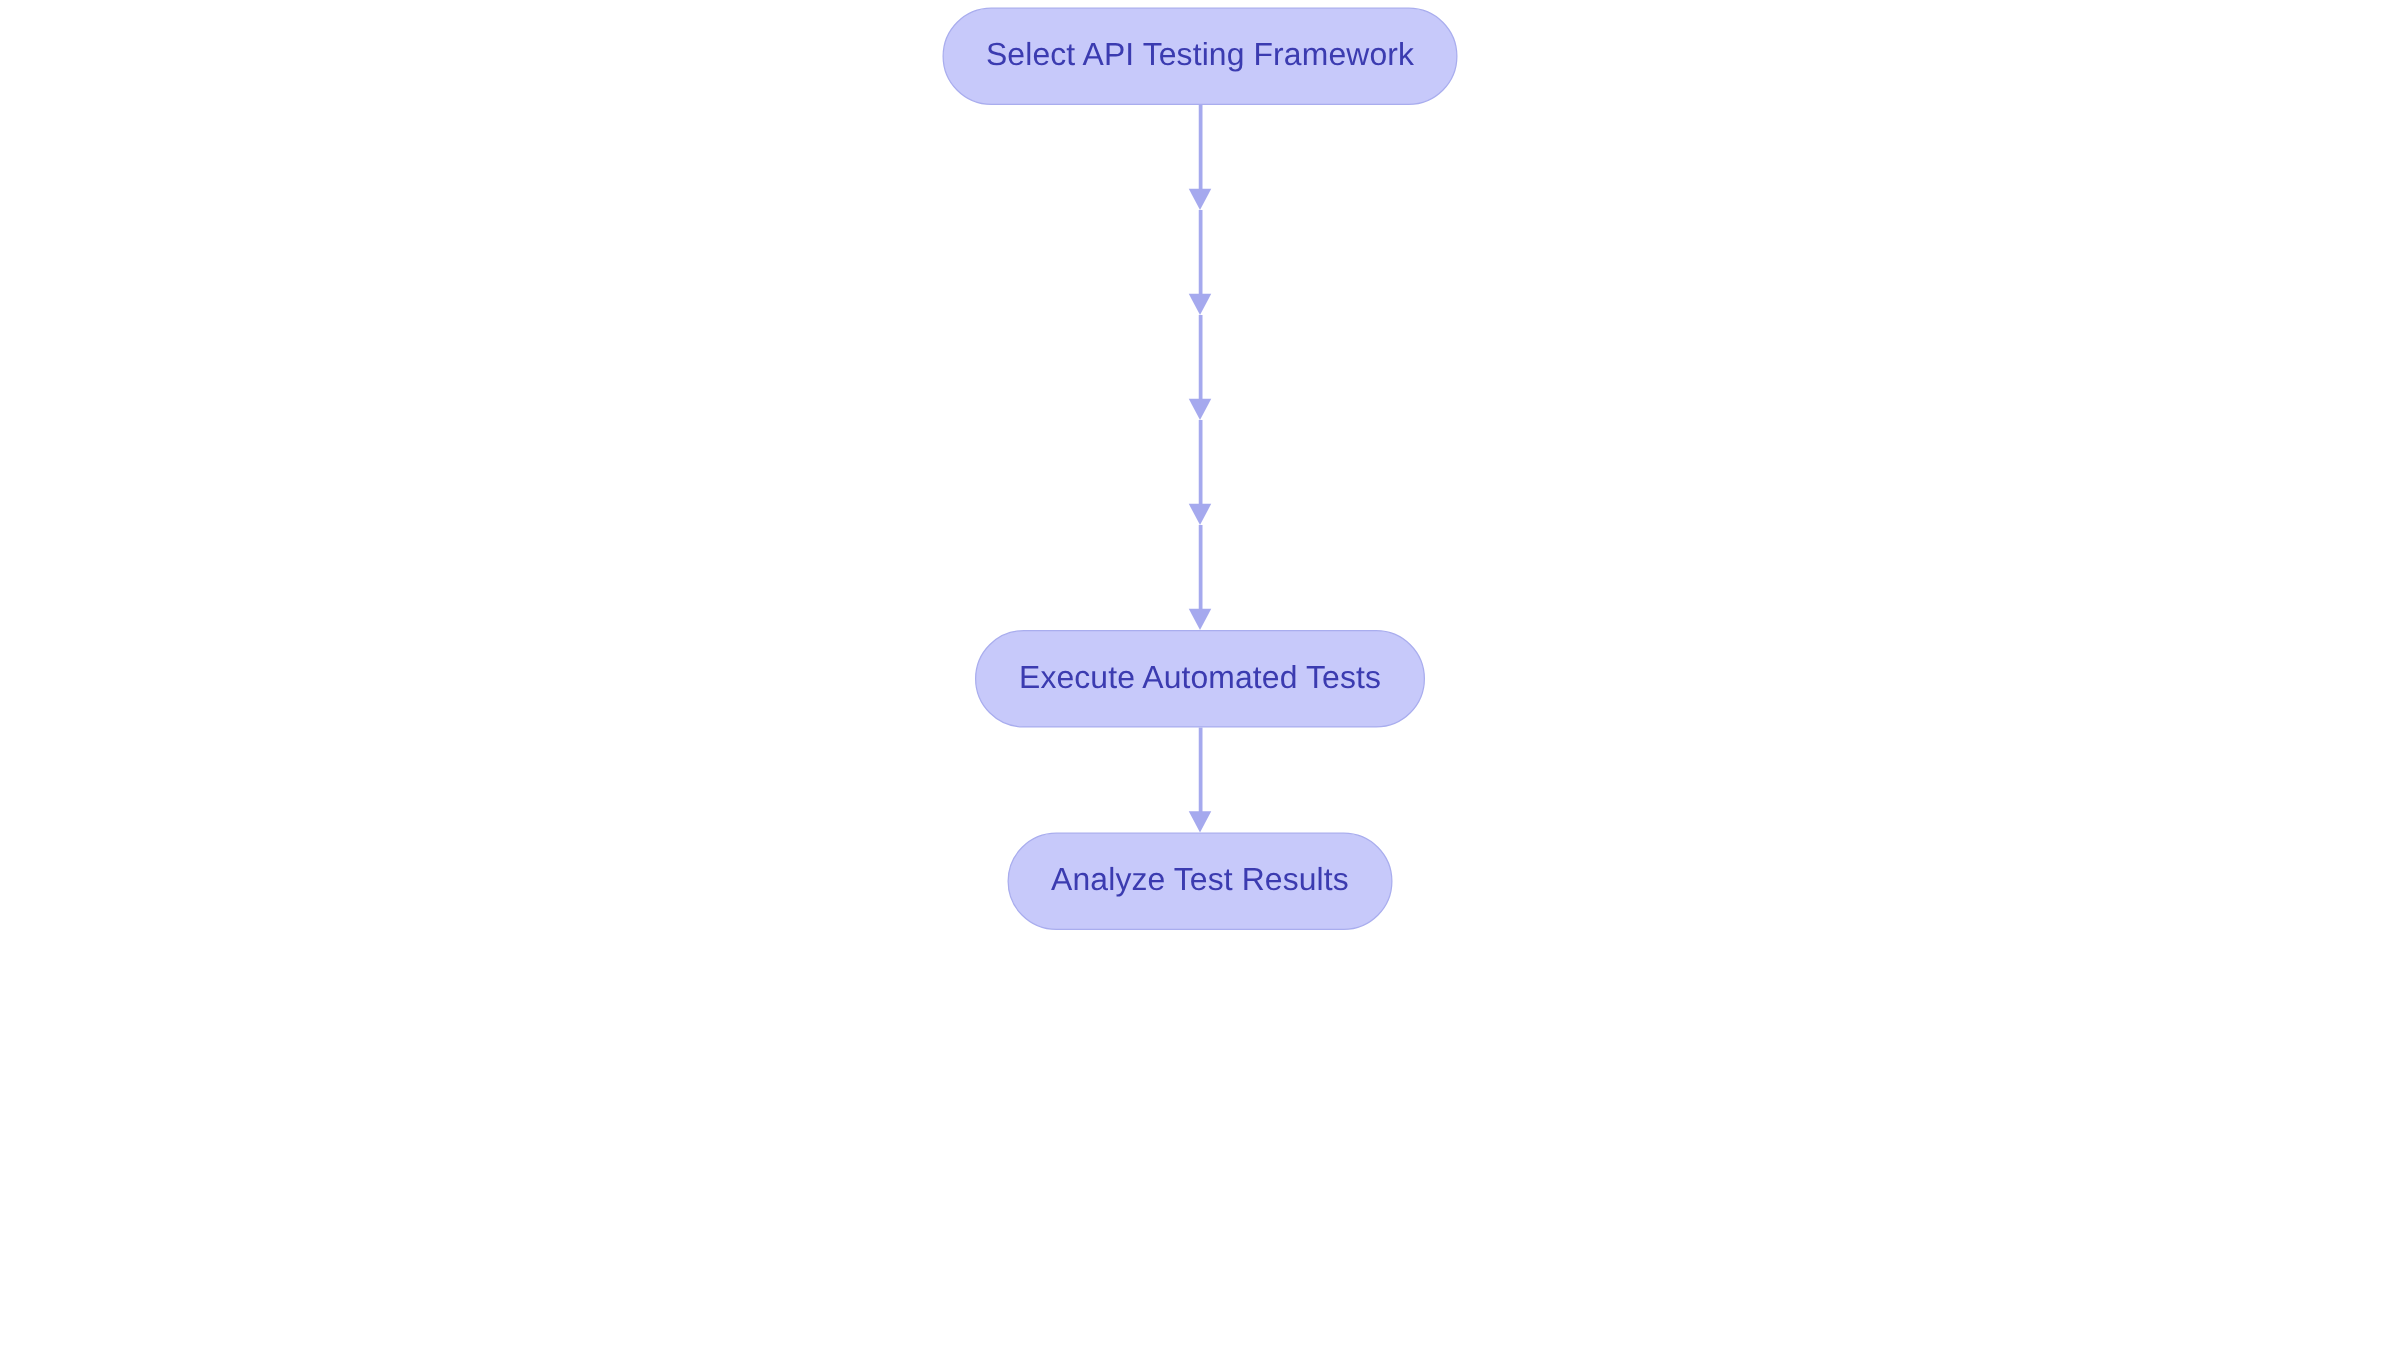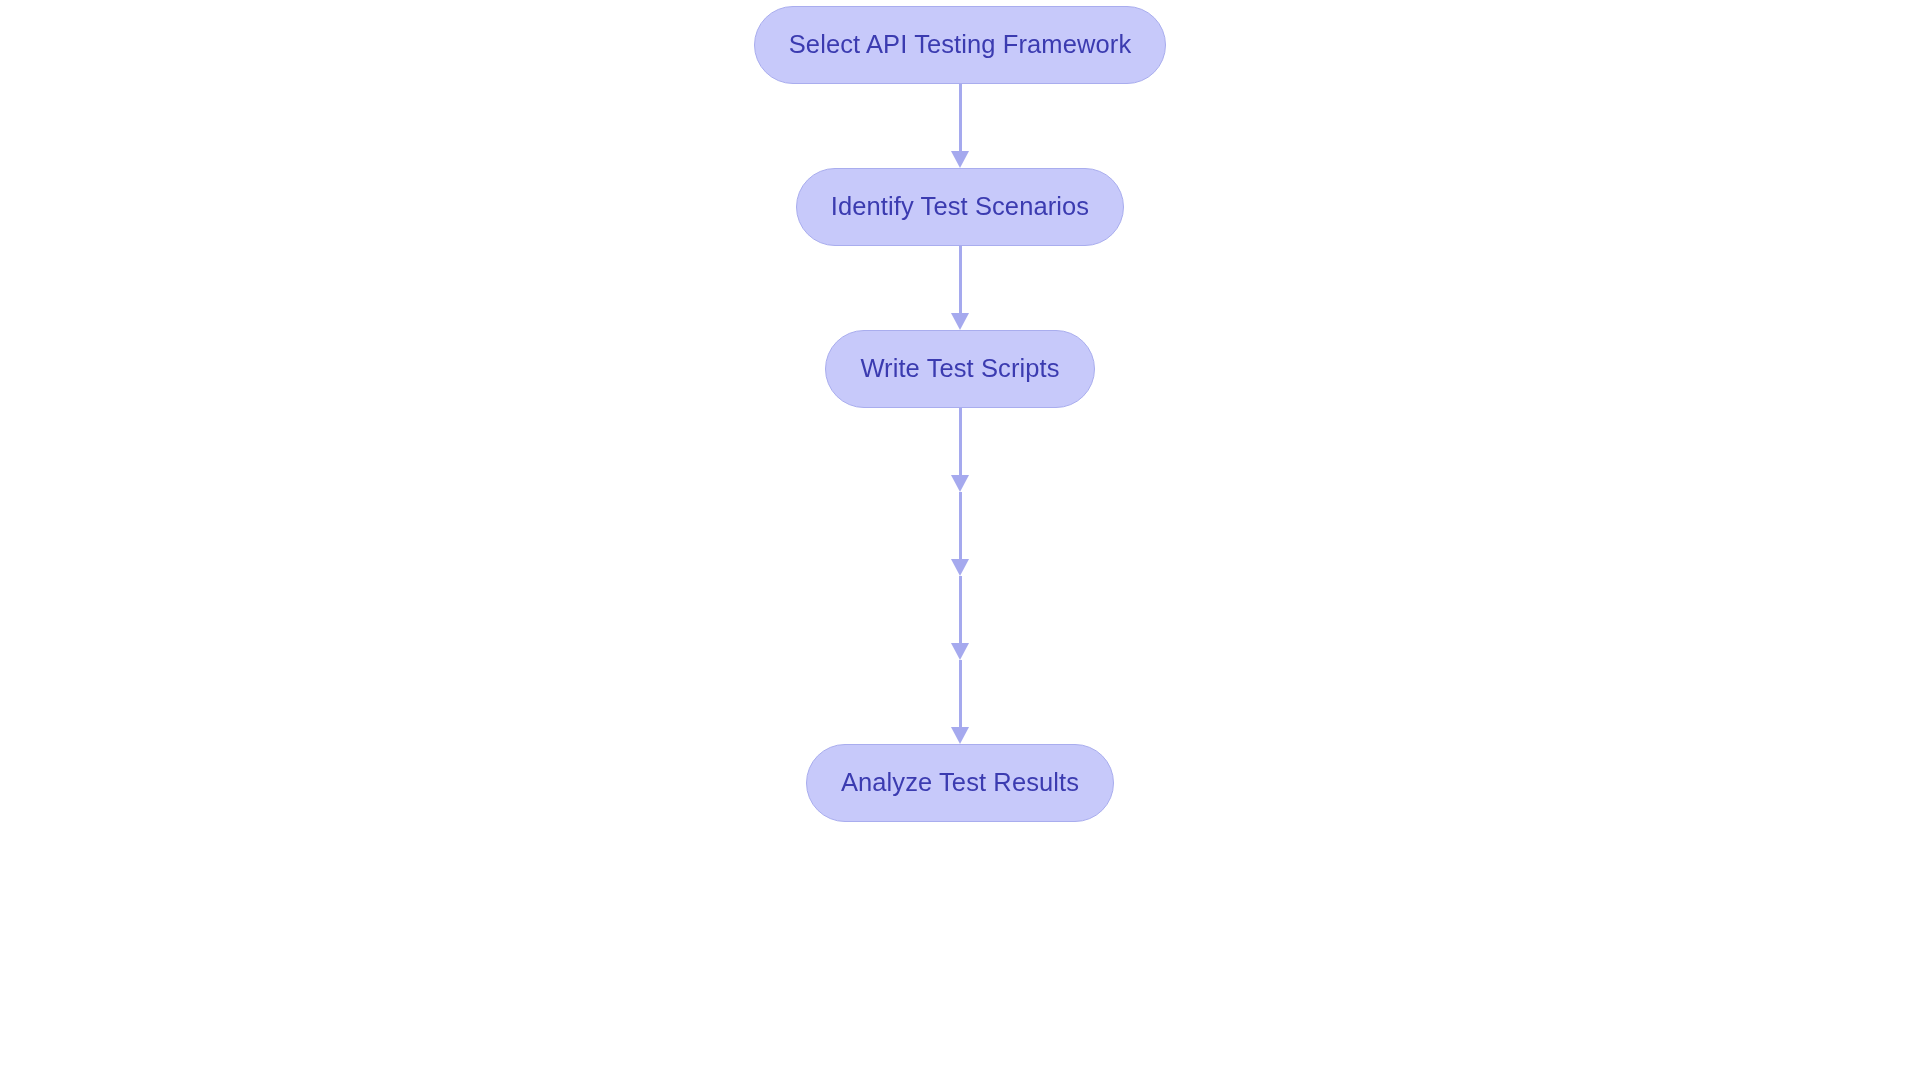--- a/index.html
+++ b/index.html
@@ -96,32 +96,20 @@
 
     <div class="flow-node">
       <span class="flow-node-label">Select API Testing Framework</span>
     </div>
 
     <div class="flow-connector">
       <div class="connector-stem"></div>
       <div class="connector-head"></div>
     </div>
 
-    <div class="flow-node">
-      <span class="flow-node-label">Identify Test Scenarios</span>
-    </div>
-
-    <div class="flow-connector">
-      <div class="connector-stem"></div>
-      <div class="connector-head"></div>
-    </div>
-
-    <div class="flow-node">
-      <span class="flow-node-label">Write Test Scripts</span>
-    </div>
 
     <div class="flow-connector">
       <div class="connector-stem"></div>
       <div class="connector-head"></div>
     </div>
 
 
     <div class="flow-connector">
       <div class="connector-stem"></div>
       <div class="connector-head"></div>
@@ -133,17 +121,26 @@
       <div class="connector-head"></div>
     </div>
 
 
     <div class="flow-connector">
       <div class="connector-stem"></div>
       <div class="connector-head"></div>
     </div>
 
     <div class="flow-node">
+      <span class="flow-node-label">Execute Automated Tests</span>
+    </div>
+
+    <div class="flow-connector">
+      <div class="connector-stem"></div>
+      <div class="connector-head"></div>
+    </div>
+
+    <div class="flow-node">
       <span class="flow-node-label">Analyze Test Results</span>
     </div>
 
   </div>
 </div>
 
 </body></html>

